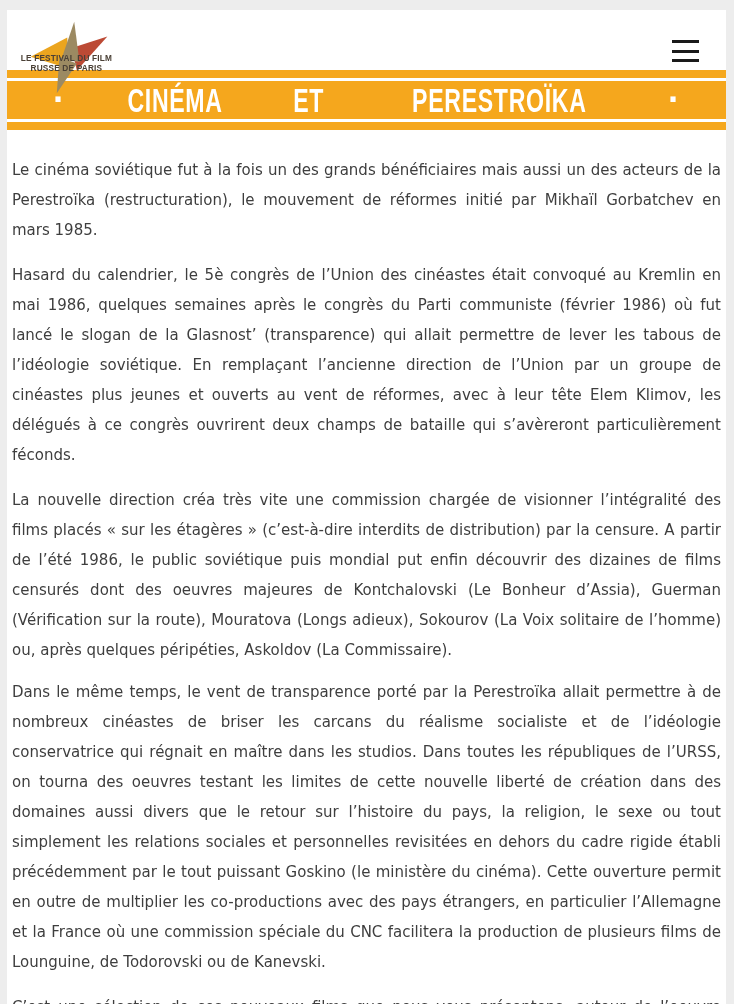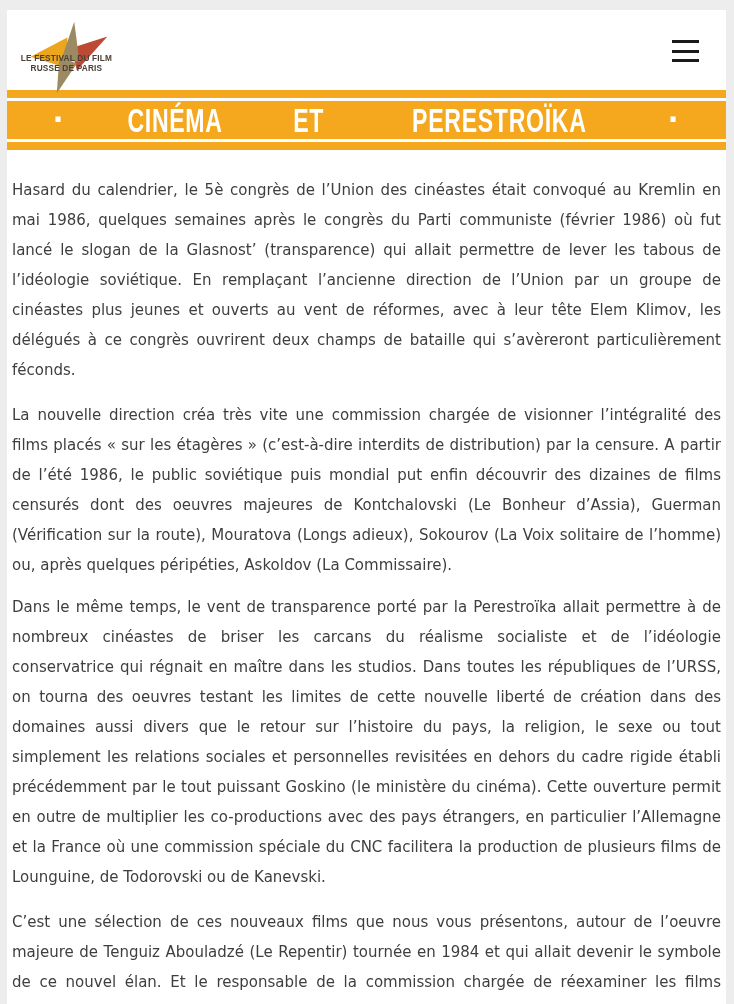--- a/index.html
+++ b/index.html
@@ -8,21 +8,21 @@
     background:#ededed;
     font-family:"DejaVu Sans",sans-serif;
   }
   .page{
     margin:10px 8px 0 7px;
     background:#ffffff;
     min-height:994px;
     position:relative;
   }
   
-  header{position:relative;height:80px;text-decoration:underline;}
+  header{position:relative;height:60px;text-decoration:underline;}
   .logo{display:inline-block;margin:10px 0 0 14px;cursor:pointer;}
   .logo svg{display:block;}
   .logo-text{
     font-family:"Liberation Sans",sans-serif;
     font-weight:bold;
     letter-spacing:.2px;
   }
   .menu-btn{
     position:absolute;top:30px;right:27px;
     width:27px;height:22px;
@@ -94,20 +94,21 @@
       <span class="dot">·</span>
       <span class="word">CINÉMA</span>
       <span class="word">ET</span>
       <span class="word">PERESTROÏKA</span>
       <span class="dot">·</span>
     </div>
     <div class="strip bottom"></div>
   </div>
 
   <article>
+    <p>Le cinéma soviétique fut à la fois un des grands bénéficiaires mais aussi un des acteurs de la Perestroïka (restructuration), le mouvement de réformes initié par Mikhaïl Gorbatchev en mars 1985.</p>
     <p>Hasard du calendrier, le 5è congrès de l’Union des cinéastes était convoqué au Kremlin en mai 1986, quelques semaines après le congrès du Parti communiste (février 1986) où fut lancé le slogan de la Glasnost’ (transparence) qui allait permettre de lever les tabous de l’idéologie soviétique. En remplaçant l’ancienne direction de l’Union par un groupe de cinéastes plus jeunes et ouverts au vent de réformes, avec à leur tête Elem Klimov, les délégués à ce congrès ouvrirent deux champs de bataille qui s’avèreront particulièrement féconds.</p>
     <p class="flush">La nouvelle direction créa très vite une commission chargée de visionner l’intégralité des films placés « sur les étagères » (c’est-à-dire interdits de distribution) par la censure. A partir de l’été 1986, le public soviétique puis mondial put enfin découvrir des dizaines de films censurés dont des oeuvres majeures de Kontchalovski (Le Bonheur d’Assia), Guerman (Vérification sur la route), Mouratova (Longs adieux), Sokourov (La Voix solitaire de l’homme) ou, après quelques péripéties, Askoldov (La Commissaire).</p>
     <p>Dans le même temps, le vent de transparence porté par la Perestroïka allait permettre à de nombreux cinéastes de briser les carcans du réalisme socialiste et de l’idéologie conservatrice qui régnait en maître dans les studios. Dans toutes les républiques de l’URSS, on tourna des oeuvres testant les limites de cette nouvelle liberté de création dans des domaines aussi divers que le retour sur l’histoire du pays, la religion, le sexe ou tout simplement les relations sociales et personnelles revisitées en dehors du cadre rigide établi précédemment par le tout puissant Goskino (le ministère du cinéma). Cette ouverture permit en outre de multiplier les co-productions avec des pays étrangers, en particulier l’Allemagne et la France où une commission spéciale du CNC facilitera la production de plusieurs films de Lounguine, de Todorovski ou de Kanevski.</p>
     <p>C’est une sélection de ces nouveaux films que nous vous présentons, autour de l’oeuvre majeure de Tenguiz Abouladzé (Le Repentir) tournée en 1984 et qui allait devenir le symbole de ce nouvel élan. Et le responsable de la commission chargée de réexaminer les films censurés, Andreï Plakhov, sera avec nous pour présenter notre sélection au Christine 21.</p>
 
   </article>
 
 </div>
 
 </body></html>

